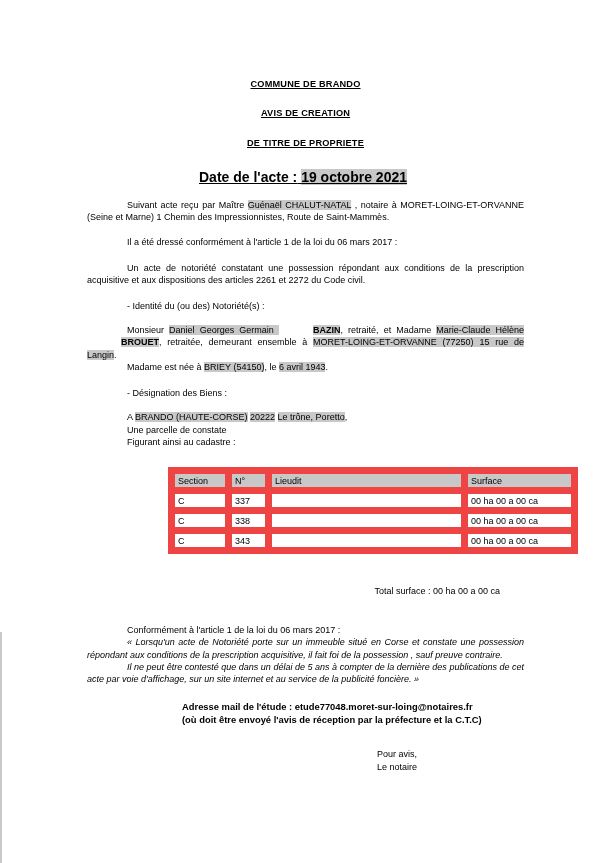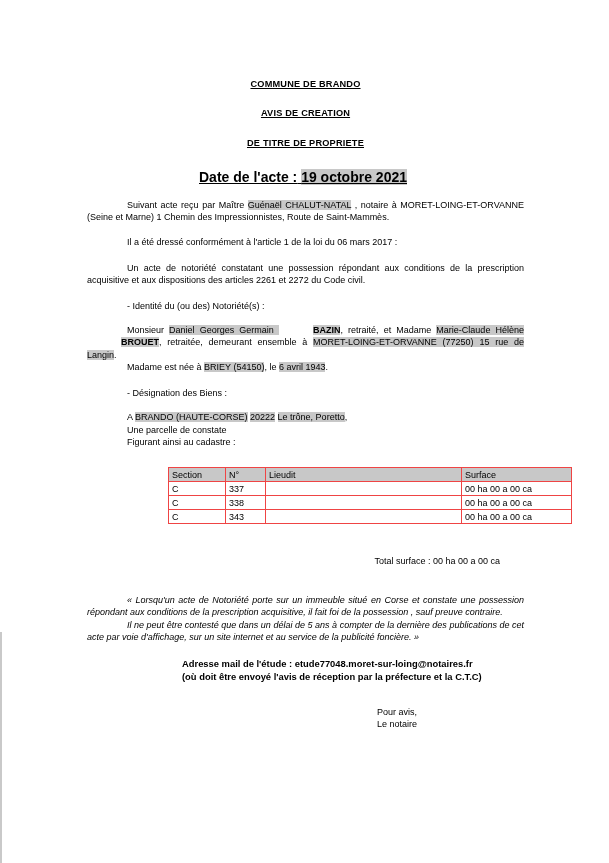--- a/index.html
+++ b/index.html
@@ -89,21 +89,21 @@
 
   table.cadastre {
     border-collapse: collapse;
     margin-left: 81px;
     width: 403px;
     font-size: 9.0px;
     table-layout: fixed;
   }
   table.cadastre th,
   table.cadastre td {
-    border: 1px solid #ef4444;
+    border: 7px solid #ef4444;
     padding: 0 3px;
     height: 13px;
     text-align: left;
     font-weight: normal;
     vertical-align: middle;
     white-space: nowrap;
     overflow: hidden;
   }
   table.cadastre thead th {
     background: #c8c8c8;
@@ -235,20 +235,21 @@
         </tr>
       </tbody>
     </table>
 
     <div class="gap-15"></div>
 
     <p class="total">Total surface : 00 ha 00 a 00 ca</p>
 
     <div class="gap-17"></div>
 
+    <p class="just">Conformément à l'article 1 de la loi du 06 mars 2017 :</p>
 
     <p class="quote-ital">«  Lorsqu'un acte de Notoriété porte sur un immeuble situé en Corse et constate une possession répondant aux conditions de la prescription acquisitive, il fait foi de la possession , sauf preuve contraire.</p>
     <p class="quote-ital">Il ne peut être contesté que dans un délai de 5 ans à compter de la dernière des publications de cet acte par voie d'affichage, sur un site internet et au service de la publicité foncière. »</p>
 
     <div class="gap-15"></div>
 
     <div class="email-block">
       <div>Adresse mail de l'étude : etude77048.moret-sur-loing@notaires.fr</div>
       <div>(où doit être envoyé l'avis de réception par la préfecture et la C.T.C)</div>
     </div>

